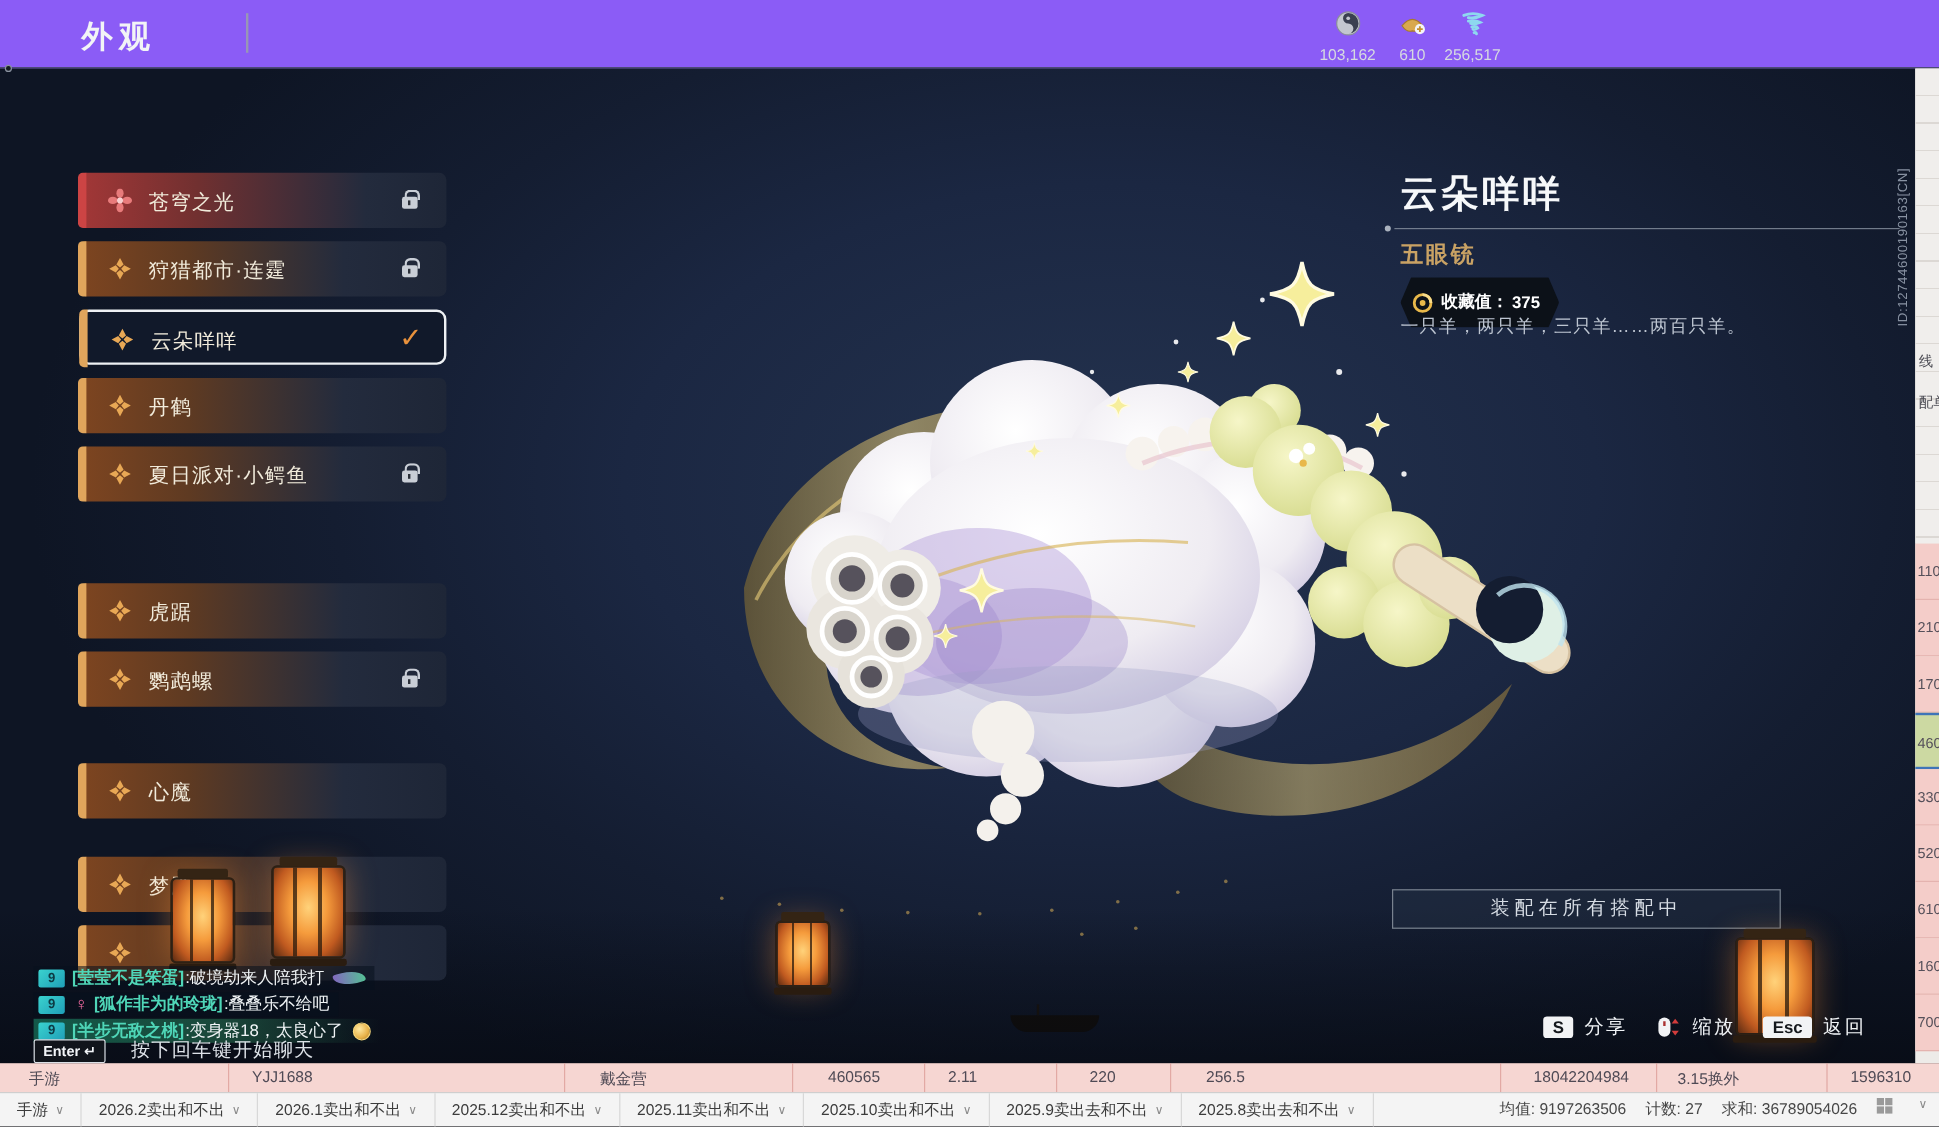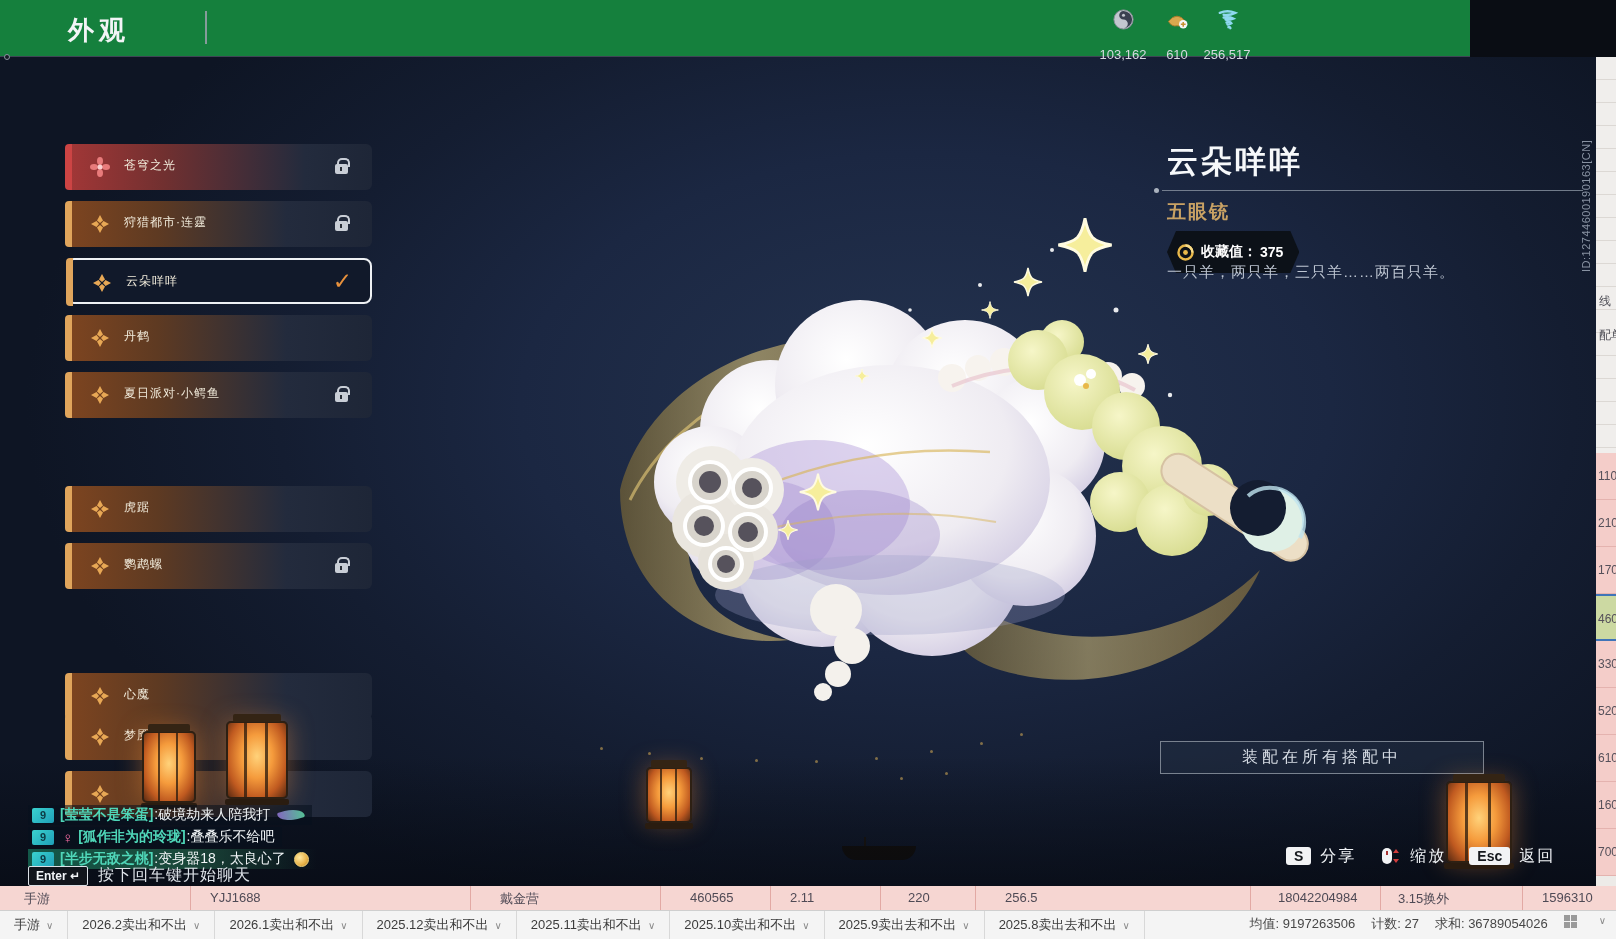--- a/index.html
+++ b/index.html
@@ -1,42 +1,42 @@
 <!DOCTYPE html>
 <html><head>
 <meta charset="utf-8">
 <style>
   html,body{margin:0;padding:0;background:#000;}
   *{box-sizing:border-box;font-family:"Liberation Sans","DejaVu Sans",sans-serif;}
   #stage{position:relative;width:1616px;height:939px;overflow:hidden;background:#0a0d14;}
 
   
-  .topbar{position:absolute;left:0;top:0;width:1470px;height:57px;background:#15803d;border-bottom:1px solid #3e4656;}
+  .topbar{position:absolute;left:0;top:0;width:1616px;height:57px;background:#8b5cf6;border-bottom:1px solid #3e4656;}
   .apptitle{position:absolute;left:68px;top:13px;font-size:26px;color:#f2f4f6;letter-spacing:5px;font-weight:bold;}
   .titlediv{position:absolute;left:205px;top:11px;width:2px;height:33px;background:#9aa0aa;opacity:.85;}
   .topdot{position:absolute;left:4px;top:54px;width:6px;height:6px;border-radius:50%;border:1px solid #8a92a0;background:#141a24;}
   .cur{position:absolute;top:8px;width:62px;text-align:center;}
-  .cur .cv{display:block;margin-top:12px;font-size:13px;color:#d6dae0;}
+  .cur .cv{display:block;margin-top:2px;font-size:13px;color:#d6dae0;}
   .cur svg{display:inline-block;}
 
   
   .game{position:absolute;left:0;top:57px;width:1596px;height:829px;overflow:hidden;
     background:radial-gradient(ellipse 900px 560px at 58% 42%, #24334f 0%, #1b2742 45%, #141d31 72%, #0e1524 100%);}
   .bottomfade{position:absolute;left:0;bottom:0;width:100%;height:130px;background:linear-gradient(180deg,rgba(5,8,15,0),rgba(5,8,15,.6));}
 
   
   .item{position:absolute;left:66px;width:306px;height:46px;border-radius:6px;
     background:linear-gradient(90deg,#7e4520 0%,#5e3a22 30%,#232b3d 72%,#1e2637 100%);}
   .item.red{background:linear-gradient(90deg,#a33737 0%,#713030 32%,#232b3d 78%,#1e2637 100%);}
   .item.sel{background:#11192a;border:2px solid #eef1f4;border-radius:8px;}
   .accent{position:absolute;left:-1px;top:0;width:7px;height:46px;border-radius:4px 0 0 4px;background:#e0a55c;}
   .item.red .accent{background:#cc4444;}
   .item.sel .accent{left:-2px;top:-2px;height:48px;}
   .icon4{position:absolute;left:24px;top:13px;width:20px;height:20px;}
-  .ilabel{position:absolute;left:58px;top:13px;font-size:12px;color:#f1ebdb;letter-spacing:1px;}
+  .ilabel{position:absolute;left:58px;top:13px;font-size:17px;color:#f1ebdb;letter-spacing:1px;}
   .lock{position:absolute;right:24px;top:20px;width:13px;height:10px;background:#c9ced6;border-radius:2px;}
   .lock:before{content:"";position:absolute;left:2px;top:-6px;width:9px;height:7px;border:2px solid #c9ced6;border-bottom:none;border-radius:5px 5px 0 0;}
   .lock:after{content:"";position:absolute;left:5px;top:3px;width:2px;height:4px;background:#2a2f38;}
   .check{position:absolute;right:18px;top:8px;color:#e8913c;font-size:23px;font-weight:bold;}
 
   
   .dtitle{position:absolute;left:1167px;top:84px;font-size:31px;color:#f6f8fa;letter-spacing:3px;font-weight:bold;}
   .dline{position:absolute;left:1162px;top:133px;width:421px;height:1px;background:#8a93a1;opacity:.8;}
   .ddot{position:absolute;left:1154px;top:131px;width:5px;height:5px;border-radius:50%;background:#aab2be;}
   .dsub{position:absolute;left:1167px;top:142px;font-size:19px;color:#c9a264;letter-spacing:2px;font-weight:bold;}
@@ -57,21 +57,21 @@
   .crow.hl{background:linear-gradient(90deg,rgba(20,96,78,.9),rgba(46,140,96,.45) 55%,rgba(46,140,96,0));}
   .cbadge{width:22px;height:15px;margin-right:6px;border-radius:2px;background:linear-gradient(135deg,#3ad2ce,#1f9fb8);
     color:#0d3a44;font-size:11px;font-weight:bold;text-align:center;line-height:15px;}
   .cname{color:#4fd6b8;font-weight:bold;margin-right:1px;}
   .ctext{color:#f0f4f6;}
   .cfem{color:#ff6fa8;font-weight:bold;margin:0 5px 0 2px;font-size:15px;}
   .feather{width:26px;height:12px;margin-left:8px;border-radius:2px 100% 2px 100%;
     background:linear-gradient(100deg,#8f6fd0,#5bd4a0);transform:rotate(-18deg);opacity:.9;}
   .ccoin{width:15px;height:15px;margin-left:8px;border-radius:50%;
     background:radial-gradient(circle at 35% 35%,#ffe9a0,#e8b34a 60%,#a87420);border:1px solid #f5d67a;}
-  .prompt{position:absolute;left:28px;top:808px;z-index:6;display:flex;align-items:center;gap:10px;}
+  .prompt{position:absolute;left:28px;top:808px;z-index:6;display:flex;align-items:center;gap:21px;}
   .enterkey{background:#11151c;border:1px solid #dbe0e6;color:#f2f5f8;font-size:12px;font-weight:bold;
     padding:2px 7px;border-radius:2px;}
   .promptlabel{color:#dde2e8;font-size:16px;letter-spacing:1px;}
 
   
   .fbtns{position:absolute;left:1286px;top:788px;display:flex;align-items:center;gap:9px;z-index:7;}
   .keycap{background:#f2f3f5;color:#15181d;font-weight:bold;font-size:14px;padding:1px 8px;border-radius:3px;}
   .flabel{color:#f0f3f6;font-size:16px;letter-spacing:2px;margin-right:14px;}
 
   
@@ -362,21 +362,21 @@
               <path d="M1 10 L6.5 7 L9 10 L6.5 13 Z"></path>
               <path d="M19 10 L13.5 7 L11 10 L13.5 13 Z"></path>
             </g>
           </svg>
       </span>
       <span class="ilabel">鹦鹉螺</span>
       <span class="lock"></span>
     </div>
 
 
-    <div class="item" style="top:616px">
+    <div class="item" style="top:579px">
       <span class="accent"></span>
       <span class="icon4">
         <svg width="20" height="20" viewBox="0 0 20 20">
             <g fill="#e8a855">
               <path d="M10 1 L13 6.5 L10 9 L7 6.5 Z"></path>
               <path d="M10 19 L13 13.5 L10 11 L7 13.5 Z"></path>
               <path d="M1 10 L6.5 7 L9 10 L6.5 13 Z"></path>
               <path d="M19 10 L13.5 7 L11 10 L13.5 13 Z"></path>
             </g>
           </svg>

